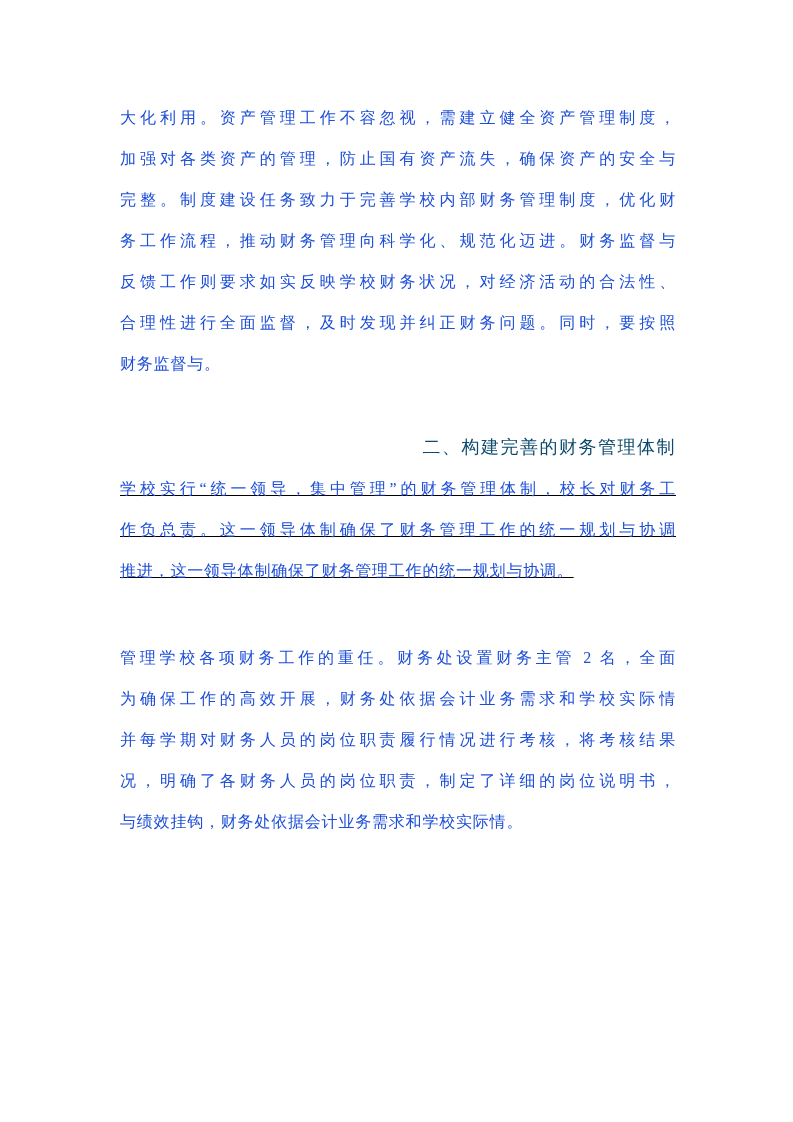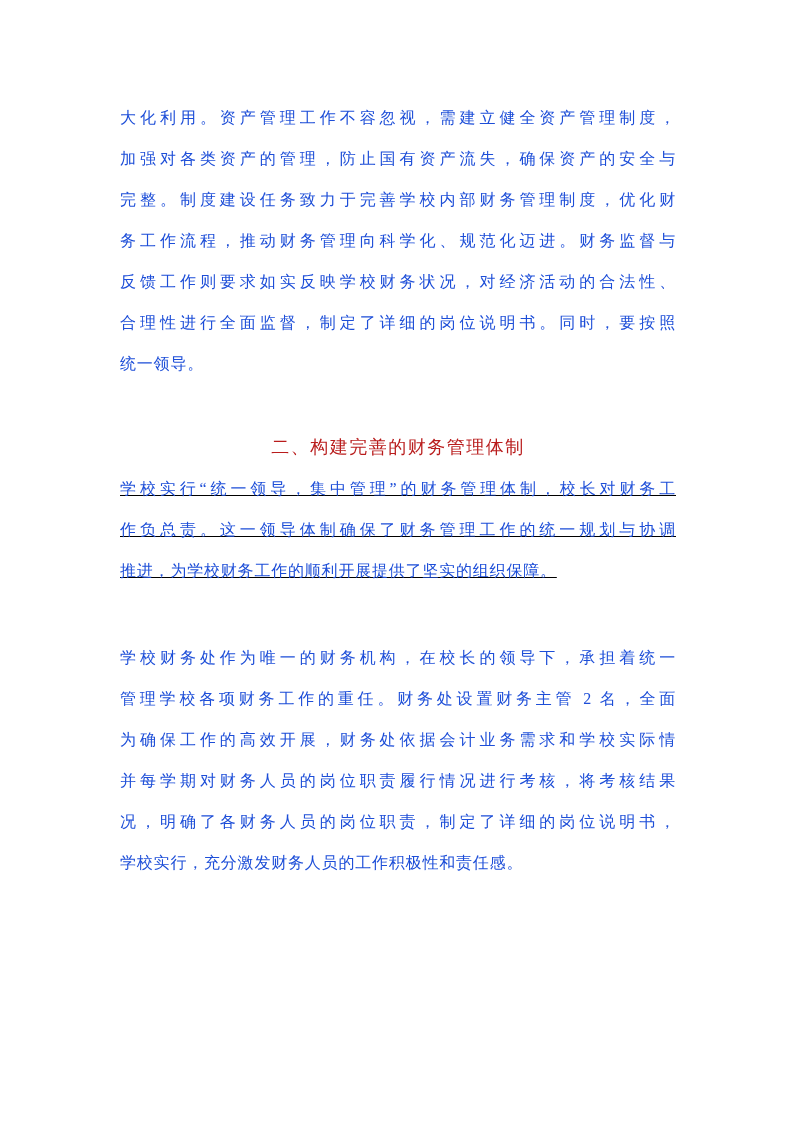--- a/index.html
+++ b/index.html
@@ -37,52 +37,51 @@
   
   .line.fill {
     white-space: normal;
     text-align-last: justify;
   }
   .heading {
     font-size: 18px;
     line-height: 41px;
     height: 41px;
     letter-spacing: 1.5px;
-    color: #b91c1c;
+    color: #0c4a6e;
     margin-top: 43px;
-    text-align: center;
+    text-align: right;
   }
   .gap-para2 { margin-top: 0; text-decoration: underline; }
   .gap-para3 { margin-top: 46px; }
 </style>
 </head>
 <body>
 
 <div class="page">
 
   <div class="para">
     <div class="line fill">大化利用。资产管理工作不容忽视，需建立健全资产管理制度，</div>
     <div class="line fill">加强对各类资产的管理，防止国有资产流失，确保资产的安全与</div>
     <div class="line fill">完整。制度建设任务致力于完善学校内部财务管理制度，优化财</div>
     <div class="line fill">务工作流程，推动财务管理向科学化、规范化迈进。财务监督与</div>
     <div class="line fill">反馈工作则要求如实反映学校财务状况，对经济活动的合法性、</div>
-    <div class="line fill">合理性进行全面监督，制定了详细的岗位说明书。同时，要按照</div>
-    <div class="line">统一领导。</div>
+    <div class="line fill">合理性进行全面监督，及时发现并纠正财务问题。同时，要按照</div>
+    <div class="line">财务监督与。</div>
   </div>
 
   <div class="heading">二、构建完善的财务管理体制</div>
 
   <div class="para gap-para2">
     <div class="line fill">学校实行“统一领导，集中管理”的财务管理体制，校长对财务工</div>
     <div class="line fill">作负总责。这一领导体制确保了财务管理工作的统一规划与协调</div>
-    <div class="line">推进，为学校财务工作的顺利开展提供了坚实的组织保障。</div>
+    <div class="line">推进，这一领导体制确保了财务管理工作的统一规划与协调。</div>
   </div>
 
   <div class="para gap-para3">
-    <div class="line fill">学校财务处作为唯一的财务机构，在校长的领导下，承担着统一</div>
     <div class="line fill">管理学校各项财务工作的重任。财务处设置财务主管 2 名，全面</div>
     <div class="line fill">为确保工作的高效开展，财务处依据会计业务需求和学校实际情</div>
     <div class="line fill">并每学期对财务人员的岗位职责履行情况进行考核，将考核结果</div>
     <div class="line fill">况，明确了各财务人员的岗位职责，制定了详细的岗位说明书，</div>
-    <div class="line">学校实行，充分激发财务人员的工作积极性和责任感。</div>
+    <div class="line">与绩效挂钩，财务处依据会计业务需求和学校实际情。</div>
   </div>
 
 </div>
 
 </body></html>

